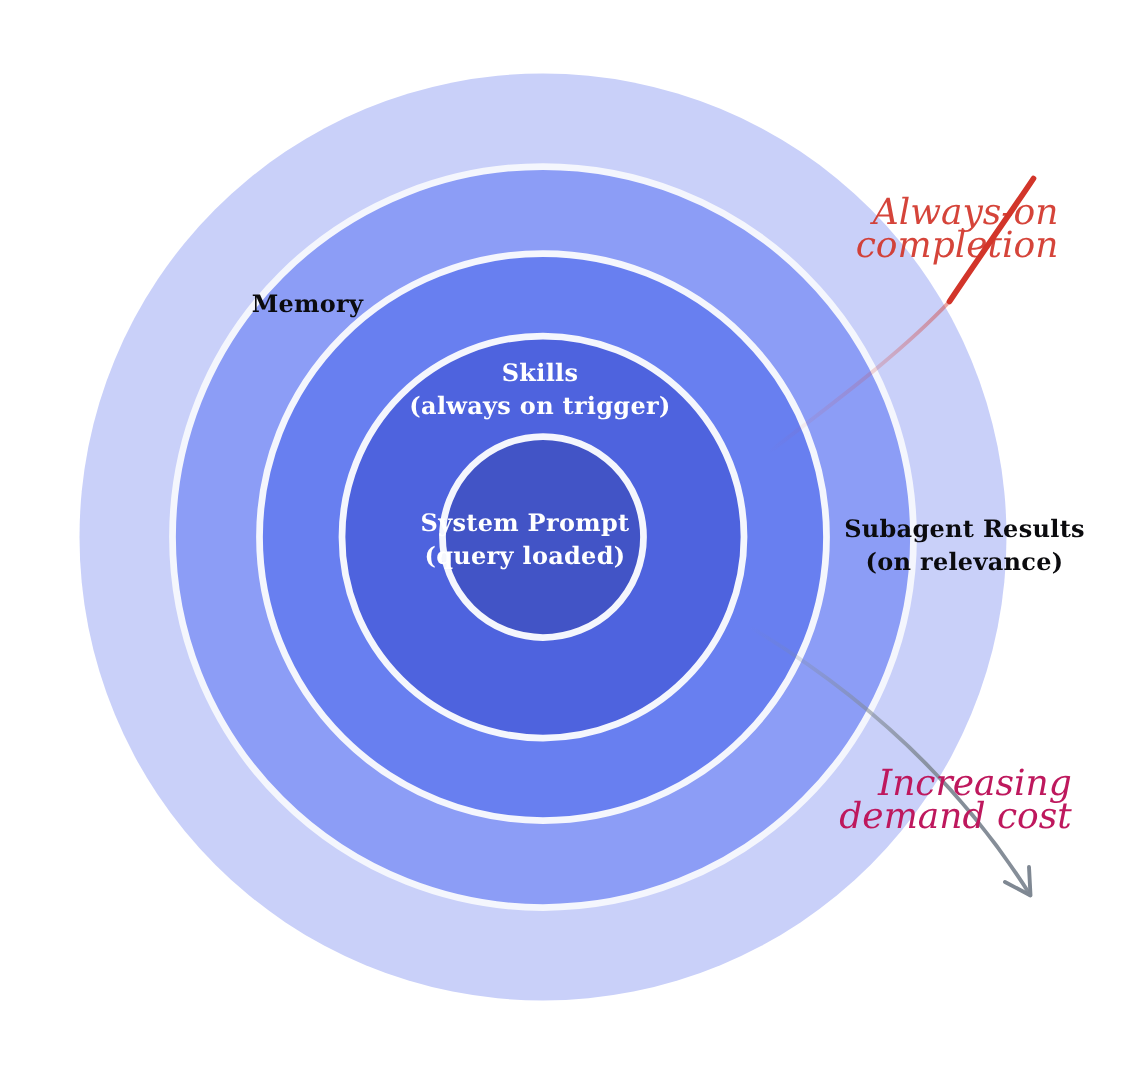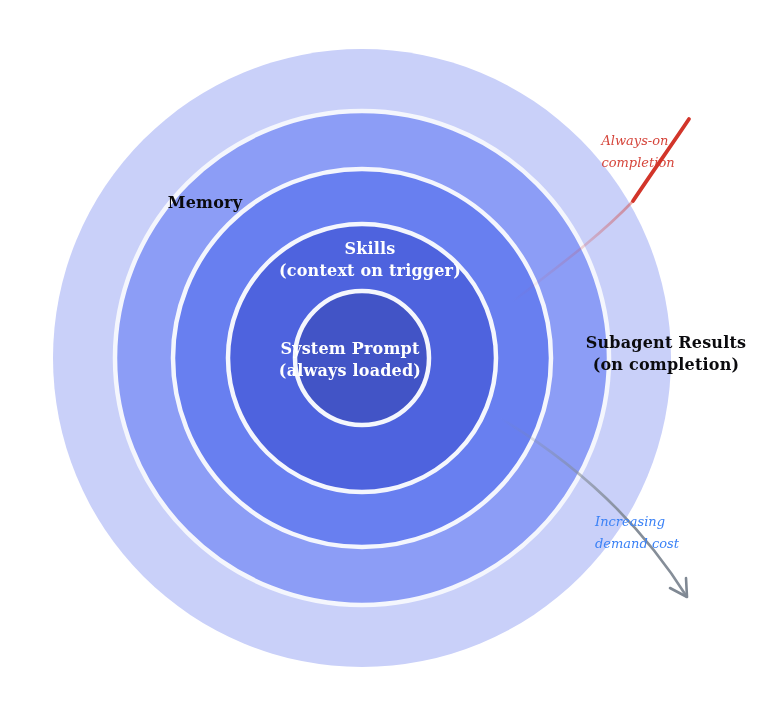--- a/index.html
+++ b/index.html
@@ -28,29 +28,29 @@
     font-weight: bold;
     font-size: 16px;
     line-height: 22px;
     letter-spacing: 0.2px;
   }
   .label-dark  { color: #0b0b0e; }
   .label-light { color: #ffffff; }
   .note {
     position: absolute;
     transform: translate(-50%, -50%);
-    text-align: left;
+    text-align: right;
     white-space: nowrap;
     font-style: italic;
     font-weight: normal;
-    font-size: 13px;
+    font-size: 24px;
     line-height: 22px;
   }
   .note-red  { color: #d2352a; opacity: 0.92; }
-  .note-gray { color: #3b82f6; }
+  .note-gray { color: #be185d; }
   .sep { stroke: #f4f6fd; stroke-width: 4.5; }
 </style>
 </head>
 <body>
 
 <div id="canvas">
 
   <svg id="rings-svg" width="759" height="721" viewBox="0 0 759 721">
     <defs>
       <linearGradient id="redFade" gradientUnits="userSpaceOnUse" x1="512" y1="302" x2="633" y2="201">
@@ -76,33 +76,33 @@
 
     <path d="M500,418 Q620,490 687,597" fill="none" stroke="url(#grayFade)" stroke-width="2.6"></path>
     <path d="M686,578 L687,597 L670,588" fill="none" stroke-width="2.6" stroke-linecap="round" stroke-linejoin="round" stroke="#7f8893"></path>
   </svg>
 
   <div class="label label-dark" style="left:205px; top:203px;">
     <div>Memory</div>
   </div>
 
 
-  <div class="label label-light" style="left:360px; top:260px;margin-left:10px;">
+  <div class="label label-light" style="left:360px; top:260px;">
     <div>Skills</div>
-    <div>(context on trigger)</div>
+    <div>(always on trigger)</div>
   </div>
 
   <div class="label label-light" style="left:350px; top:360px;">
     <div>System Prompt</div>
-    <div>(always loaded)</div>
+    <div>(query loaded)</div>
   </div>
 
-  <div class="label label-dark" style="left:643px; top:354px;margin-left:23px;">
+  <div class="label label-dark" style="left:643px; top:364px;">
     <div>Subagent Results</div>
-    <div>(on completion)</div>
+    <div>(on relevance)</div>
   </div>
 
   <div class="note note-red" style="left:638px; top:152px;">
     <div>Always-on</div>
     <div>completion</div>
   </div>
 
   <div class="note note-gray" style="left:637px; top:533px;">
     <div>Increasing</div>
     <div>demand cost</div>

